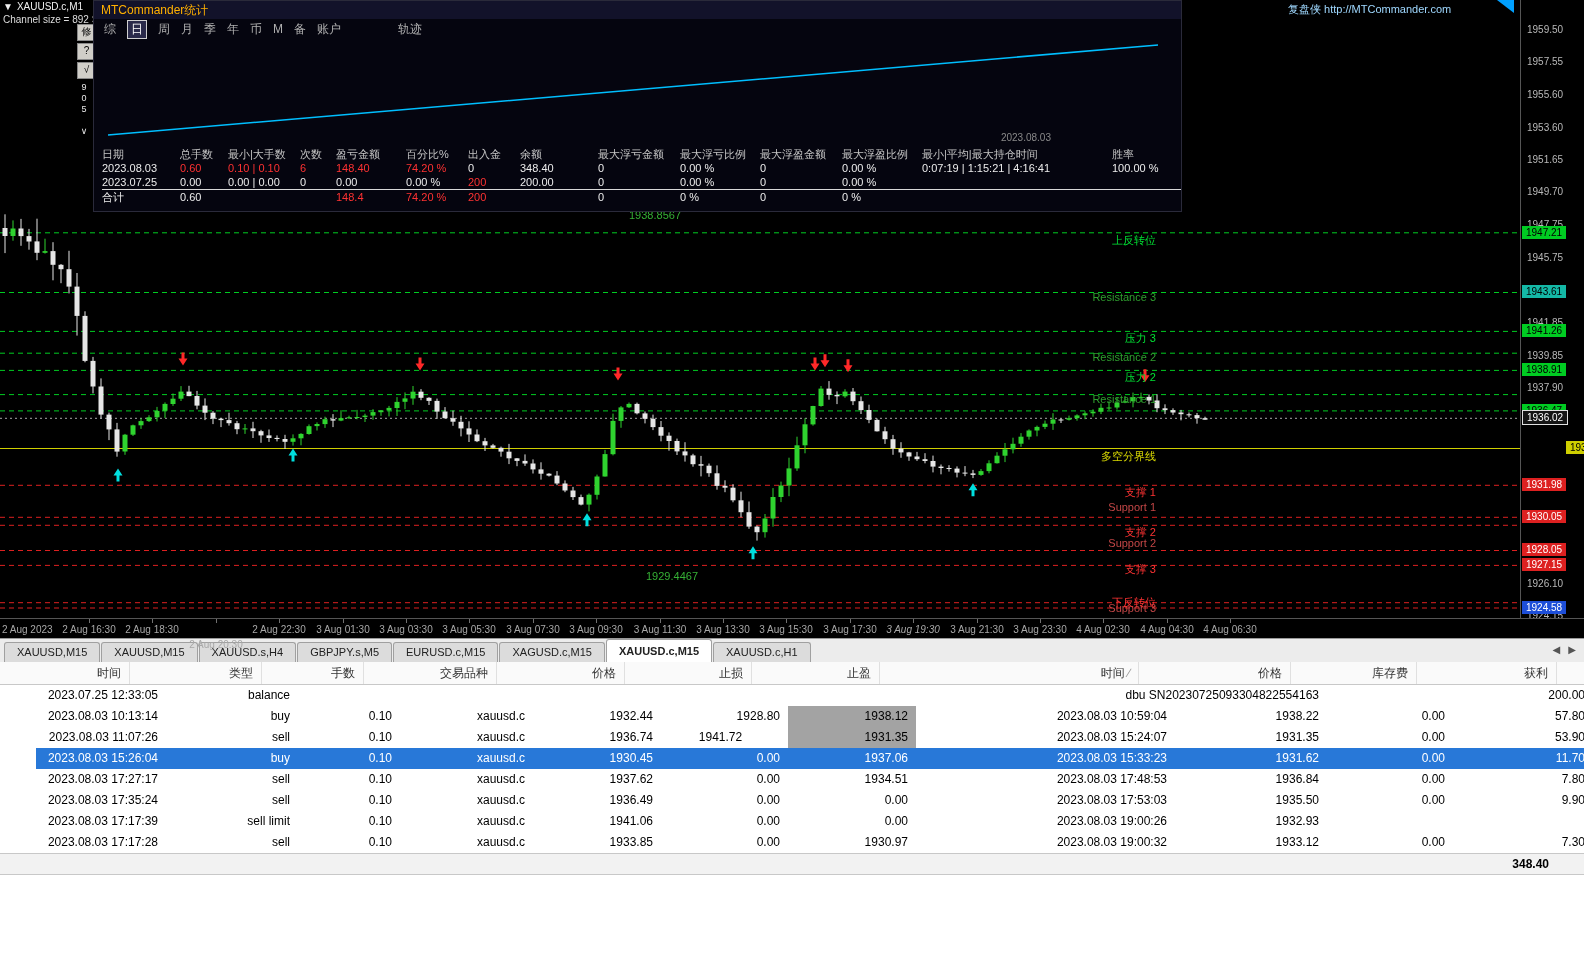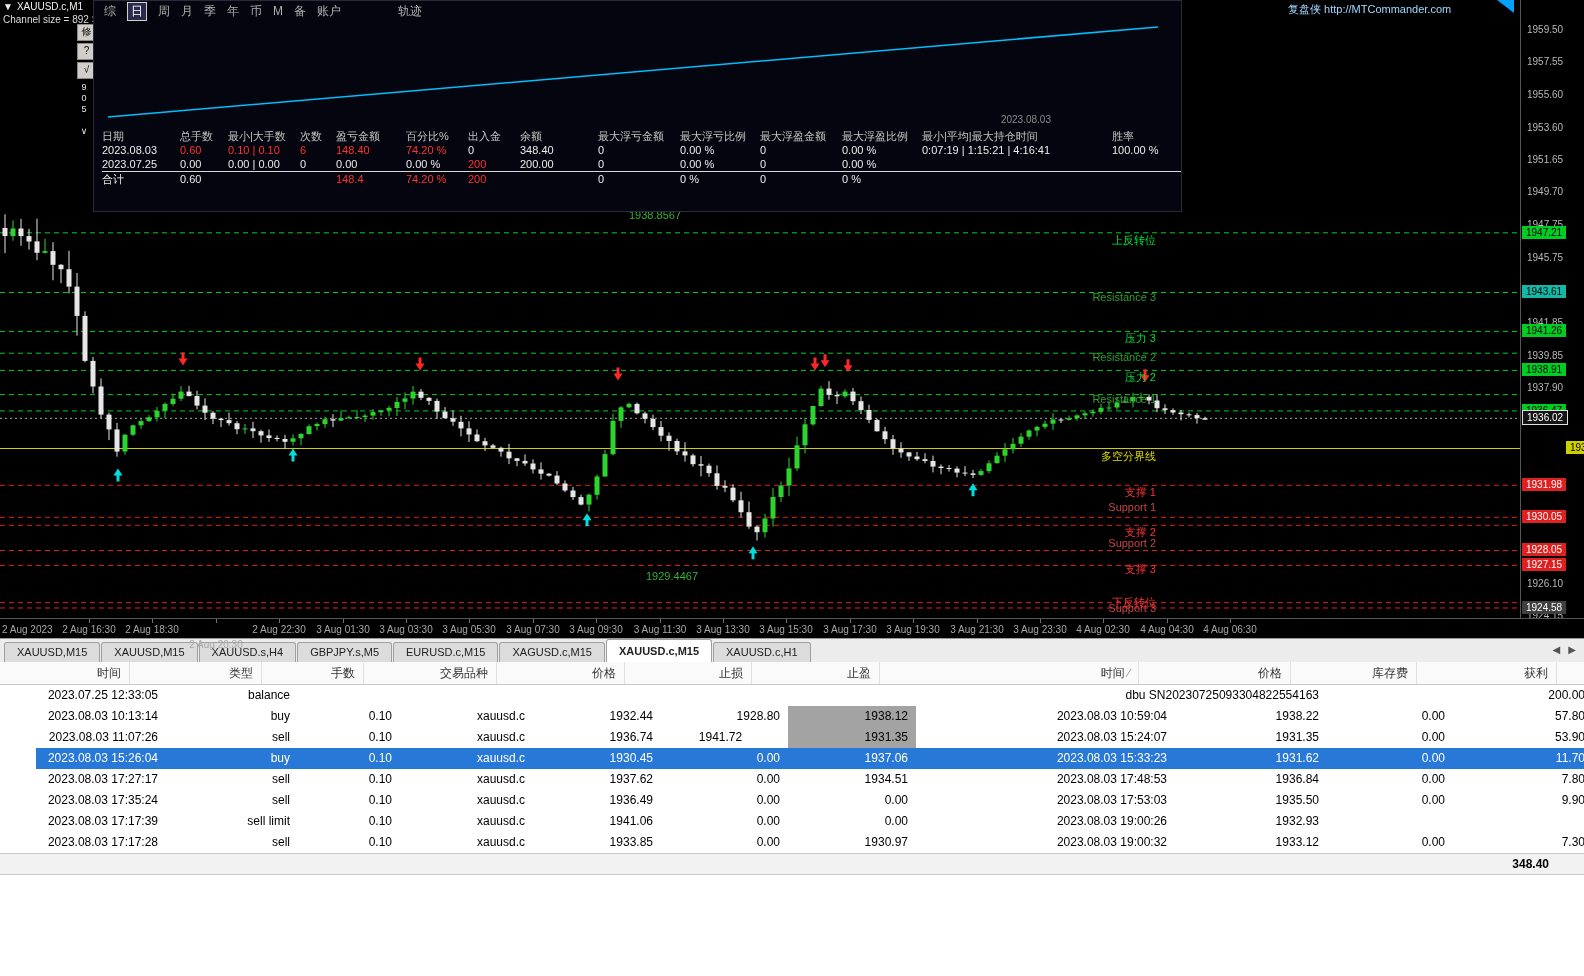--- a/index.html
+++ b/index.html
@@ -427,20 +427,23 @@
   <div id="corner-triangle"></div>
 
   <div id="side-buttons">
       <div>修</div>
       <div>?</div>
       <div>√</div>
     </div>
   <div id="side-vlabel">905 ∨</div>
 
   <div id="stats-panel">
+    <div class="sp-titlebar">
+      <span class="sp-title">MTCommander统计</span>
+    </div>
     <div class="sp-menu" id="sp-menu">
         <span>综</span>
         <span class="sel">日</span>
         <span>周</span>
         <span>月</span>
         <span>季</span>
         <span>年</span>
         <span>币</span>
         <span>M</span>
         <span>备</span>
@@ -538,21 +541,21 @@
       <div class="ptag" style="top: 226px; background: rgb(0, 204, 34); color: rgb(0, 0, 0);">1947.21</div>
       <div class="ptag" style="top: 285px; background: #14b8a6; color: rgb(0, 0, 0);">1943.61</div>
       <div class="ptag" style="top: 324px; background: rgb(0, 204, 34); color: rgb(0, 0, 0);">1941.26</div>
       <div class="ptag" style="top: 363px; background: rgb(0, 204, 34); color: rgb(0, 0, 0);">1938.91</div>
       <div class="ptag" style="top: 404px; background: rgb(0, 204, 34); color: rgb(0, 0, 0);">1936.47</div>
       <div class="ptag" style="top: 441px; background: rgb(207, 207, 0); color: rgb(0, 0, 0); margin-left: 44px;">1934.20</div>
       <div class="ptag" style="top: 478px; background: rgb(221, 32, 32); color: rgb(255, 255, 255);">1931.98</div>
       <div class="ptag" style="top: 510px; background: rgb(221, 32, 32); color: rgb(255, 255, 255);">1930.05</div>
       <div class="ptag" style="top: 543px; background: rgb(221, 32, 32); color: rgb(255, 255, 255);">1928.05</div>
       <div class="ptag" style="top: 558px; background: rgb(221, 32, 32); color: rgb(255, 255, 255);">1927.15</div>
-      <div class="ptag" style="top: 601px; background: #404040; color: rgb(255, 255, 255);">1924.58</div>
+      <div class="ptag" style="top: 601px; background: #1d4ed8; color: rgb(255, 255, 255);">1924.58</div>
       <div class="ptag cur" style="top: 410px;">1936.02</div>
     </div>
   <div id="time-axis">
       <span style="left: 2px;">2 Aug 2023</span>
       <span style="left: 89px; transform: translateX(-50%);">2 Aug 16:30</span>
       <i style="left: 89px;"></i>
       <span style="left: 152px; transform: translateX(-50%);">2 Aug 18:30</span>
       <i style="left: 152px;"></i>
       <span style="left: 216px; transform: translateX(-50%); margin-top: 15px;">2 Aug 20:30</span>
       <i style="left: 216px;"></i>
@@ -569,21 +572,21 @@
       <span style="left: 596px; transform: translateX(-50%);">3 Aug 09:30</span>
       <i style="left: 596px;"></i>
       <span style="left: 660px; transform: translateX(-50%);">3 Aug 11:30</span>
       <i style="left: 660px;"></i>
       <span style="left: 723px; transform: translateX(-50%);">3 Aug 13:30</span>
       <i style="left: 723px;"></i>
       <span style="left: 786px; transform: translateX(-50%);">3 Aug 15:30</span>
       <i style="left: 786px;"></i>
       <span style="left: 850px; transform: translateX(-50%);">3 Aug 17:30</span>
       <i style="left: 850px;"></i>
-      <span style="left: 913px; transform: translateX(-50%);">3 Aug 19:30</span>
+      <span style="left: 913px; transform: translateX(-50%); font-style: italic;">3 Aug 19:30</span>
       <i style="left: 913px;"></i>
       <span style="left: 977px; transform: translateX(-50%);">3 Aug 21:30</span>
       <i style="left: 977px;"></i>
       <span style="left: 1040px; transform: translateX(-50%);">3 Aug 23:30</span>
       <i style="left: 1040px;"></i>
       <span style="left: 1103px; transform: translateX(-50%);">4 Aug 02:30</span>
       <i style="left: 1103px;"></i>
       <span style="left: 1167px; transform: translateX(-50%);">4 Aug 04:30</span>
       <i style="left: 1167px;"></i>
       <span style="left: 1230px; transform: translateX(-50%);">4 Aug 06:30</span>

